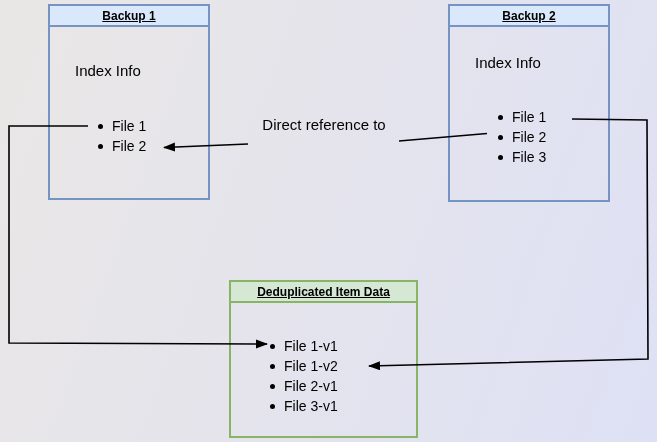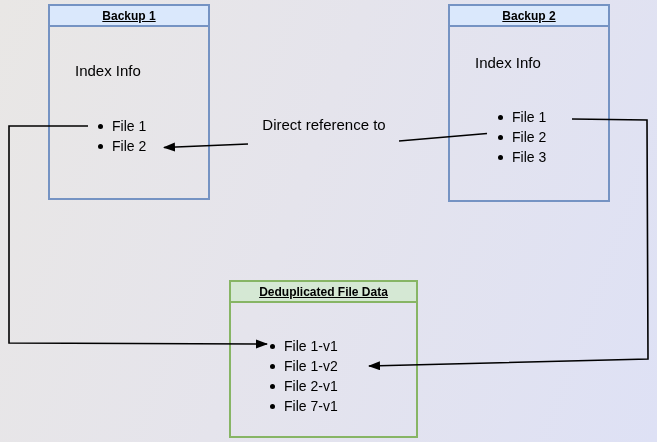--- a/index.html
+++ b/index.html
@@ -120,39 +120,39 @@
     <span>File 2</span>
   </div>
   <div class="file-row">
     <span class="bullet"></span>
     <span>File 3</span>
   </div>
 </div>
 
 <div class="box green" style="left:229px; top:280px; width:189px; height:158px;">
   <div class="box-header">
-    <span>Deduplicated File Data</span>
+    <span>Deduplicated Item Data</span>
   </div>
 </div>
 <div class="file-list" style="left:270px; top:336px;">
   <div class="file-row">
     <span class="bullet"></span>
     <span>File 1-v1</span>
   </div>
   <div class="file-row">
     <span class="bullet"></span>
     <span>File 1-v2</span>
   </div>
   <div class="file-row">
     <span class="bullet"></span>
     <span>File 2-v1</span>
   </div>
   <div class="file-row">
     <span class="bullet"></span>
-    <span>File 7-v1</span>
+    <span>File 3-v1</span>
   </div>
 </div>
 
 <div class="annotation">
   <div>Direct reference to</div>
 </div>
 
 <svg class="connector-layer" viewBox="0 0 657 442">
   <defs>
     <marker id="arrow" markerUnits="userSpaceOnUse" markerWidth="13" markerHeight="10" refX="11" refY="4.5" orient="auto">

